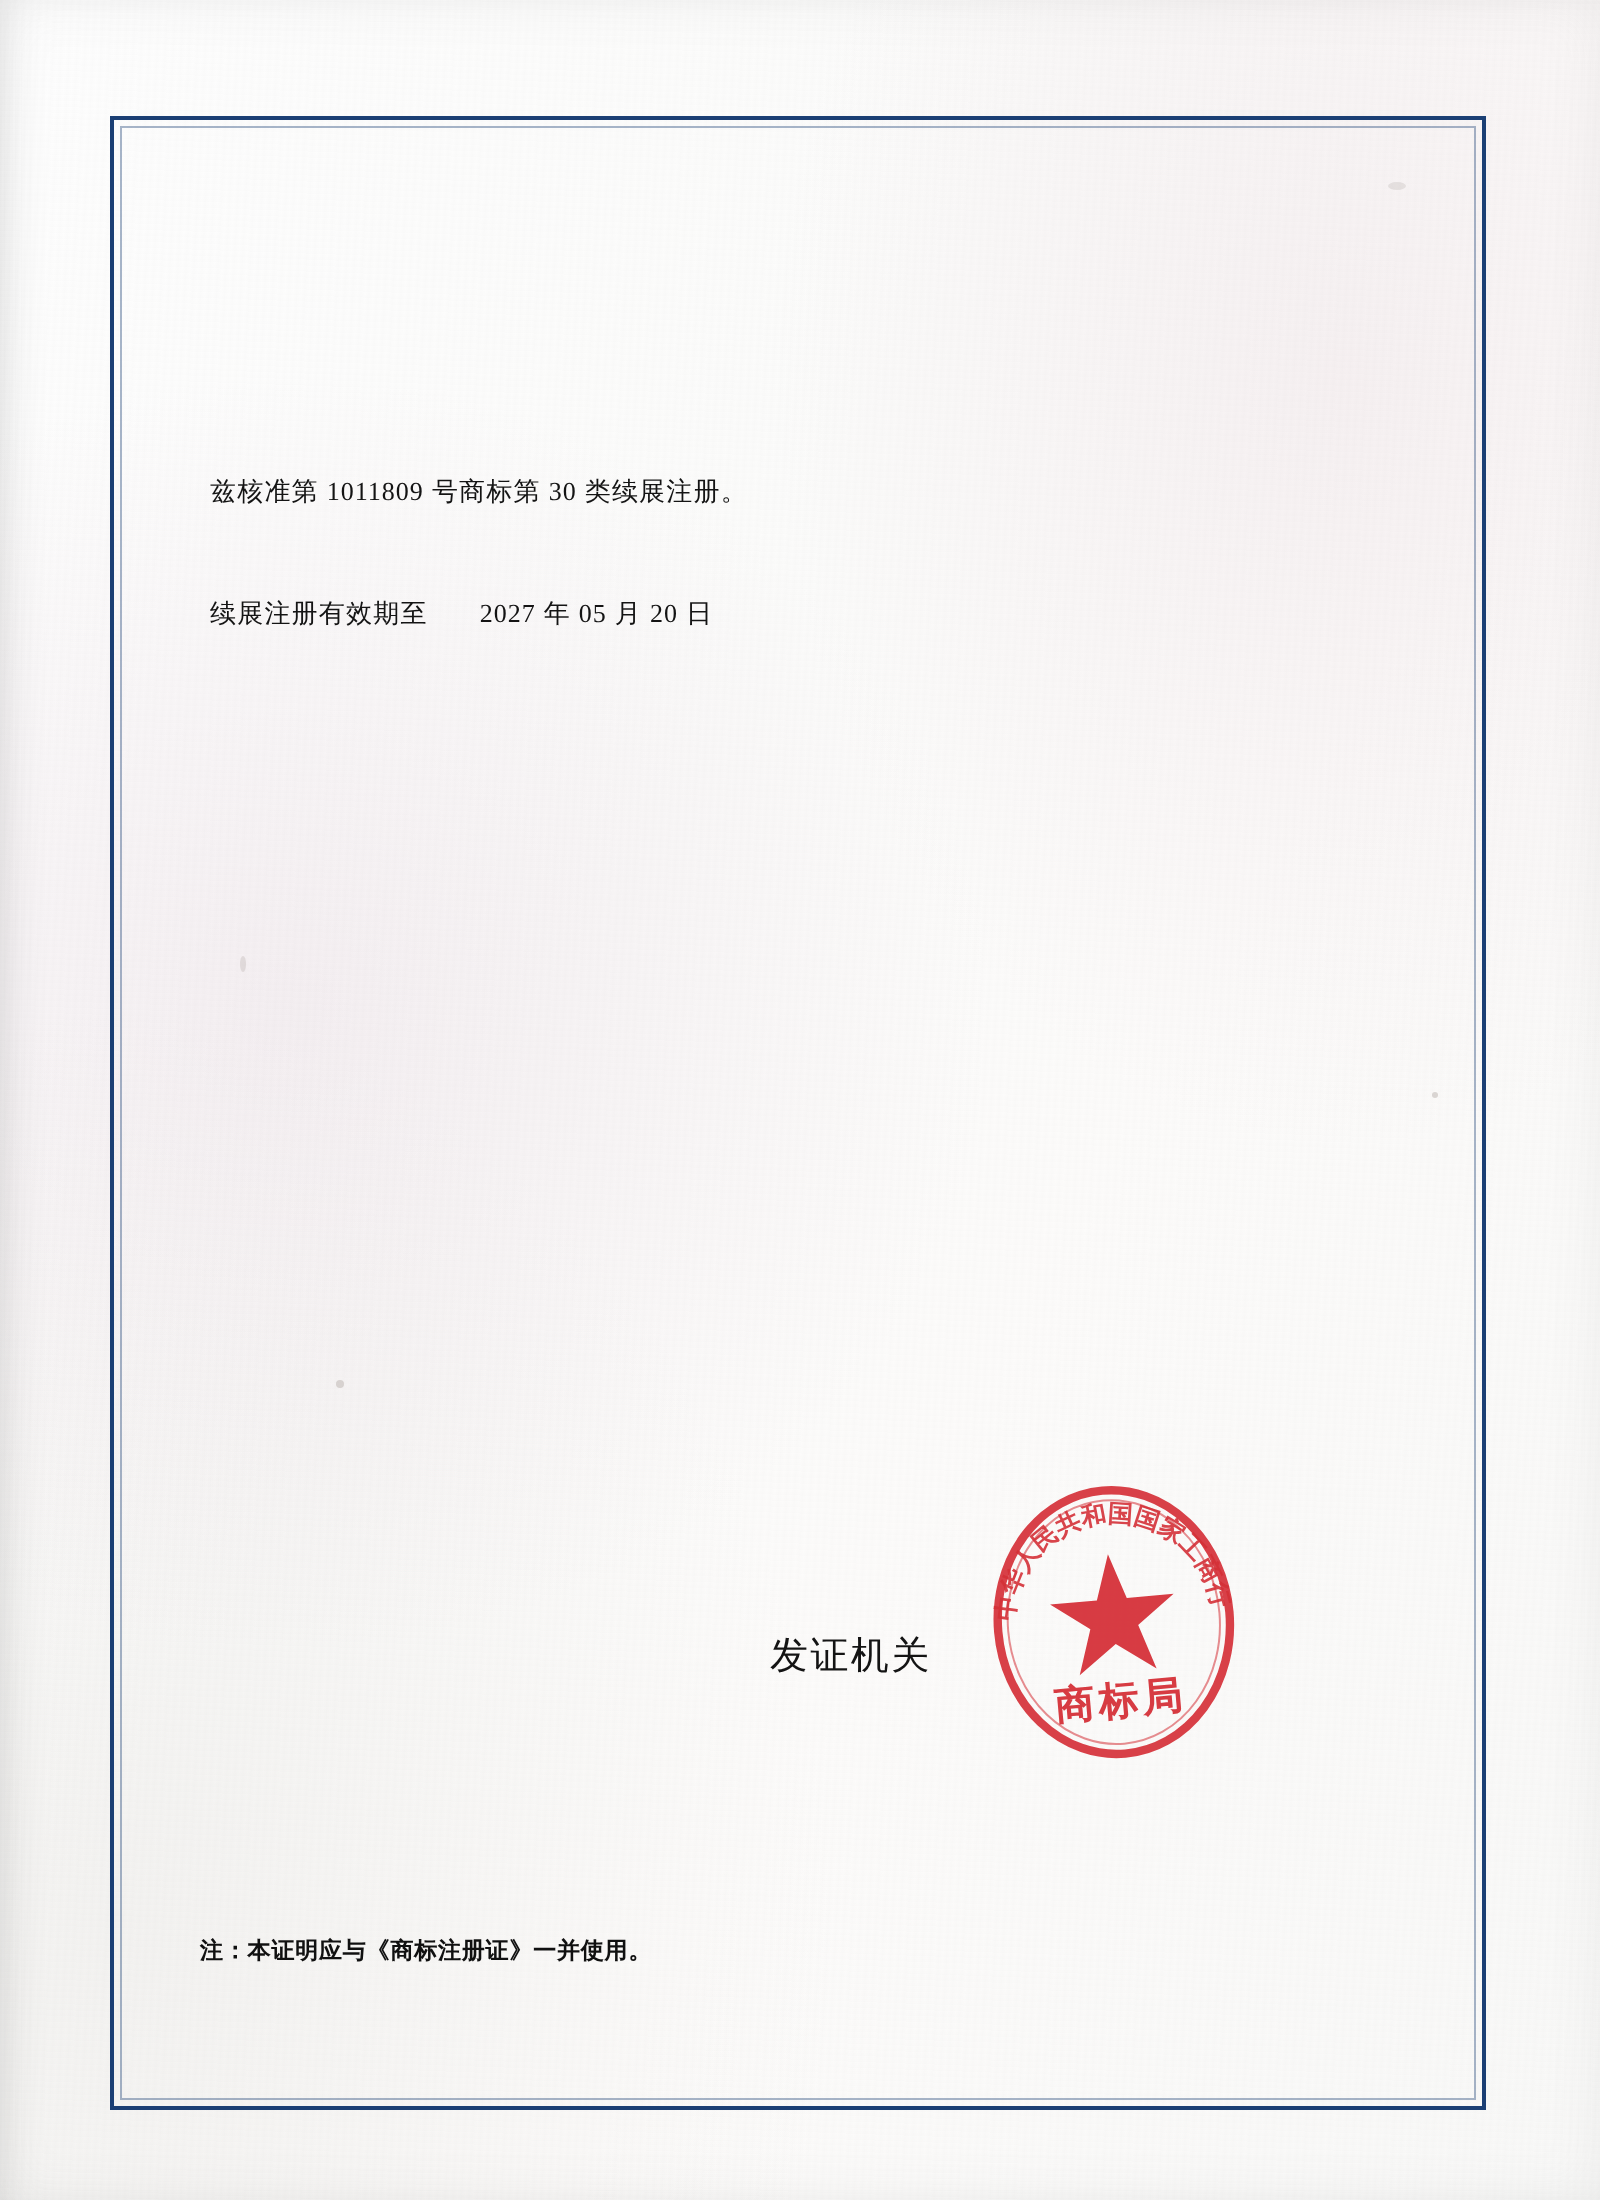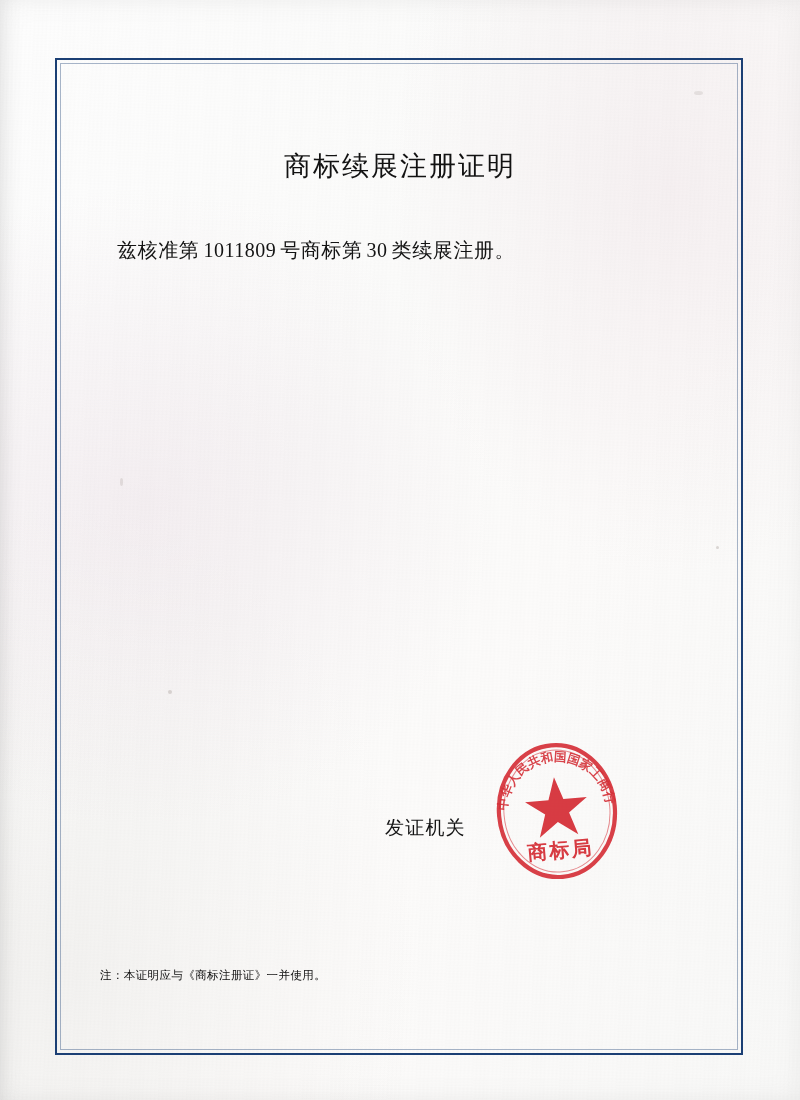--- a/index.html
+++ b/index.html
@@ -111,23 +111,23 @@
     font-family: "DejaVu Serif", "Liberation Serif", serif;
     font-size: 27px;
     letter-spacing: 2px;
     color: #121212;
     font-weight: 500;
   }
 
   
   .body-line {
     position: absolute;
-    left: 117px;
+    left: 105px;
     font-family: "DejaVu Serif", "Liberation Serif", serif;
-    font-size: 20px;
+    font-size: 13px;
     color: #141414;
     letter-spacing: 0.6px;
     white-space: nowrap;
   }
   .line-1 { top: 237px; }
   .line-2 { top: 298px; }
   .gap-sm { display: inline-block; width: 4px; }
   .gap-md { display: inline-block; width: 26px; }
   .num { font-family: "Liberation Serif", serif; letter-spacing: 0.5px; }
 
@@ -154,21 +154,21 @@
   }
   .seal svg { display: block; }
 
   
   .footer-note {
     position: absolute;
     left: 100px;
     top: 968px;
     font-family: "DejaVu Sans", "Liberation Sans", sans-serif;
     font-size: 11.5px;
-    font-weight: normal;
+    font-weight: bold;
     color: #101010;
     letter-spacing: 0.4px;
   }
 
   
   .speck { position: absolute; background: #b9b2ae; border-radius: 50%; opacity: .5; }
 </style>
 </head>
 <body>
 
@@ -176,26 +176,28 @@
   <div class="scan-noise"></div>
 
   <div class="speck" style="left:168px;top:690px;width:4px;height:4px;"></div>
   <div class="speck" style="left:716px;top:546px;width:3px;height:3px;"></div>
   <div class="speck" style="left:120px;top:478px;width:3px;height:8px;opacity:.35;"></div>
   <div class="speck" style="left:694px;top:91px;width:9px;height:4px;opacity:.3;"></div>
 
   <div class="cert-border"></div>
 
 
-  <div class="cert-title">商标续展注册证明</div>
 
   <div class="body-line line-1">
     <span>兹核准第</span><span class="gap-sm"></span><span class="num">1011809</span><span class="gap-sm"></span><span>号商标第</span><span class="gap-sm"></span><span class="num">30</span><span class="gap-sm"></span><span>类续展注册。</span>
   </div>
 
+  <div class="body-line line-2">
+    <span>续展注册有效期至</span><span class="gap-md"></span><span class="num">2027</span><span class="gap-sm"></span><span>年</span><span class="gap-sm"></span><span class="num">05</span><span class="gap-sm"></span><span>月</span><span class="gap-sm"></span><span class="num">20</span><span class="gap-sm"></span><span>日</span>
+  </div>
 
   <div class="issuer">发证机关</div>
 
   <div class="seal">
     <svg width="135" height="158" viewBox="0 0 135 158">
       <defs>
         <path id="arcTop" d="M 17,78 A 50,50 0 1 1 117,78" fill="none"></path>
       </defs>
       <ellipse cx="67" cy="78" rx="58" ry="66" fill="none" stroke="#d2222a" stroke-width="4.2" opacity="0.92"></ellipse>
       <ellipse cx="67" cy="78" rx="53" ry="61" fill="none" stroke="#d2222a" stroke-width="1" opacity="0.55"></ellipse>

